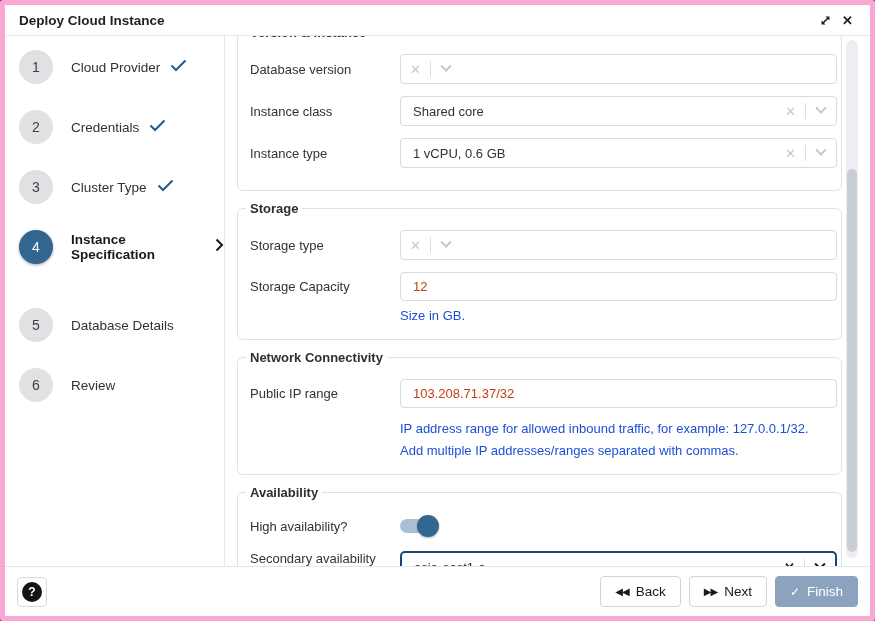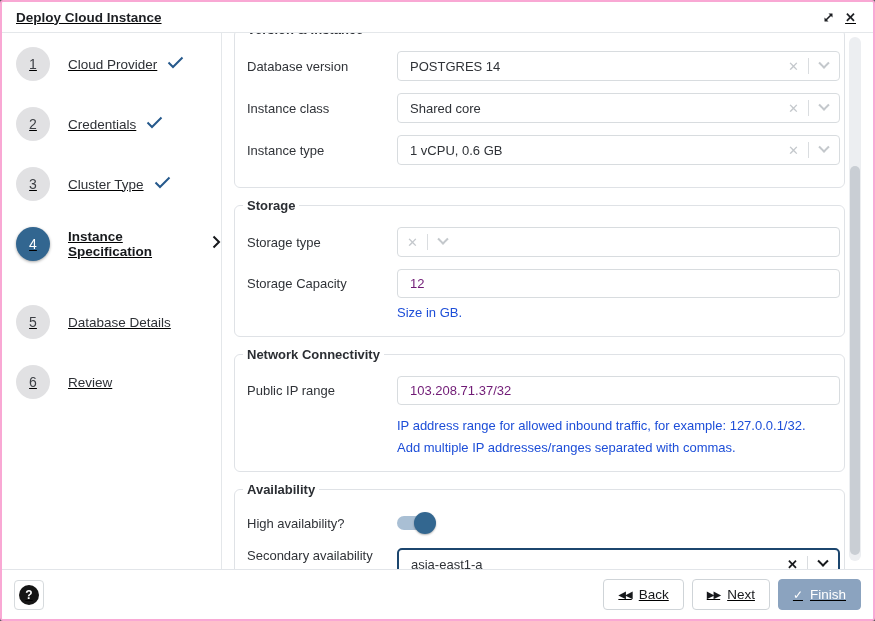--- a/index.html
+++ b/index.html
@@ -1,25 +1,24 @@
 <!DOCTYPE html>
 <html><head>
 <meta charset="utf-8">
 <style>
   * { box-sizing: border-box; margin: 0; padding: 0; }
   html,body { width: 875px; height: 621px; font-family: "Liberation Sans", sans-serif; background: #555; }
 
   .dialog {
     width: 875px; height: 621px;
     background: #fff;
-    border: 2px solid #f9a8d4;
+    border: 5px solid #f9a8d4;
     border-radius: 3px;
     display: flex; flex-direction: column;
     overflow: hidden;
-    text-decoration: underline;
   }
 
   
   .titlebar {
     height: 31px; flex: 0 0 31px;
     display: flex; align-items: center;
     padding: 0 12px 0 14px;
     border-bottom: 1px solid #e4e7ea;
   }
   .titlebar .title { font-size: 13.5px; font-weight: bold; color: #1d1f23; flex: 1; }
@@ -74,21 +73,21 @@
   .sel-divider { width: 1px; height: 16px; background: #dadde0; }
   .sel-chev { width: 30px; display: flex; align-items: center; justify-content: center; cursor: pointer; }
   .chev-shape { width: 8px; height: 8px; border-right: 2px solid #c4c8cc; border-bottom: 2px solid #c4c8cc; transform: rotate(45deg) translate(-2px,-2px); }
 
   .select.focused { border: 2px solid #1c466e; border-radius: 5px; height: 32px; }
   .select.focused .sel-clear { color: #17191c; font-weight: bold; }
   .select.focused .chev-shape { border-color: #17191c; }
 
   .text-input {
     width: 100%; height: 29px; border: 1px solid #d8dcdf; border-radius: 4px;
-    font-family: "Liberation Sans", sans-serif; font-size: 13px; color: #701a75;
+    font-family: "Liberation Sans", sans-serif; font-size: 13px; color: #c2410c;
     padding: 0 12px; outline: none; background: #fff;
   }
 
   .helper { margin: 4px 0 2px 150px; font-size: 13px; color: #1d4ed8; line-height: 22px; }
 
   
   .toggle { position: relative; width: 36px; height: 14px; background: #a9bfd4; border-radius: 7px; margin: 5px 0; cursor: pointer; }
   .toggle .knob { position: absolute; top: -4px; right: -3px; width: 22px; height: 22px; border-radius: 50%; background: #336790; box-shadow: 0 1px 2px rgba(0,0,0,.3); }
 
   
@@ -201,21 +200,20 @@
     <div class="content">
       <div class="scroll-area">
 
         <fieldset class="clipped">
           <legend>Version &amp; Instance</legend>
 
           <div class="row">
             <span class="field-label">Database version</span>
             <div class="field-control">
               <div class="select">
-                <span class="value">POSTGRES 14</span>
                 <span class="sel-clear">✕</span>
                 <span class="sel-divider"></span>
                 <span class="sel-chev">
                     <span class="chev-shape"></span>
                   </span>
               </div>
             </div>
           </div>
 
           <div class="row">

